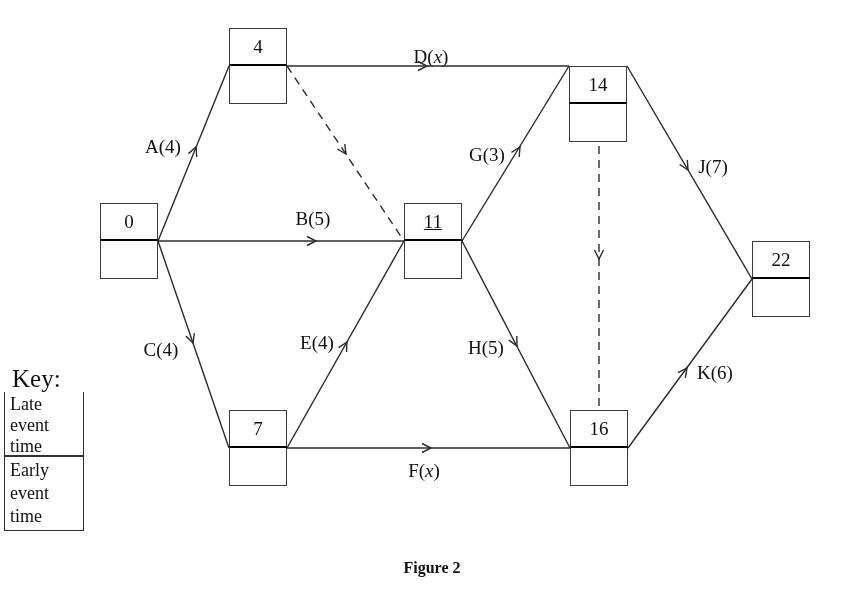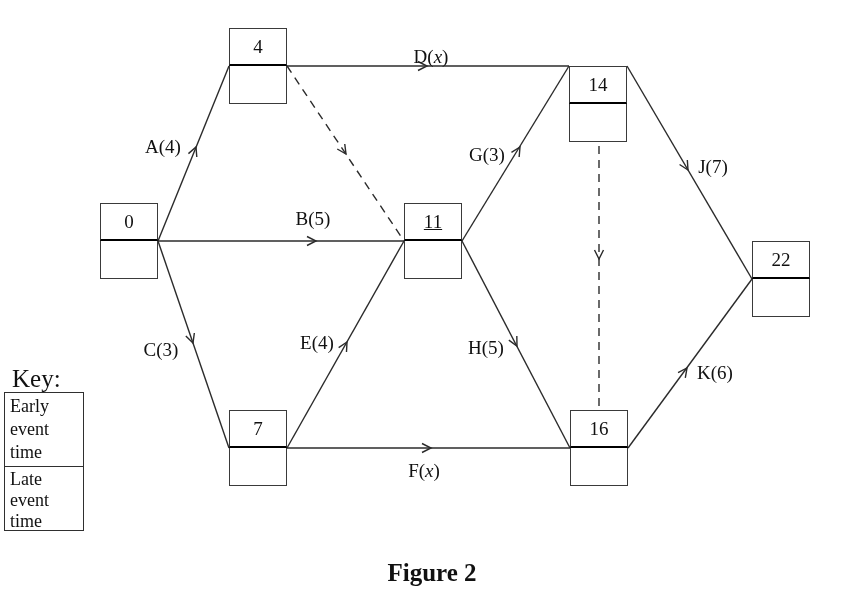--- a/index.html
+++ b/index.html
@@ -88,21 +88,21 @@
     border: 1.5px solid #2f2f2f;
     border-top: none;
     line-height: 21px;
   }
   
   .caption {
     position: absolute;
     left: 432px;
     top: 560px;
     transform: translateX(-50%);
-    font-size: 25px;
+    font-size: 16px;
     font-weight: bold;
     line-height: 1;
     white-space: nowrap;
   }
 </style>
 </head>
 <body>
 
 <div class="canvas">
 
@@ -160,30 +160,30 @@
     <div class="cell cell-early">16</div>
     <div class="cell cell-late"></div>
   </div>
   <div class="node" style="left:752px; top:241px;">
     <div class="cell cell-early">22</div>
     <div class="cell cell-late"></div>
   </div>
 
   <span class="elabel" style="left:163px; top:146px;">A(4)</span>
   <span class="elabel" style="left:313px; top:218px;">B(5)</span>
-  <span class="elabel" style="left:161px; top:349px;">C(3)</span>
+  <span class="elabel" style="left:161px; top:349px;">C(4)</span>
   <span class="elabel" style="left:431px; top:56px;"><span>D(</span><i>x</i><span>)</span></span>
   <span class="elabel" style="left:317px; top:342px;">E(4)</span>
   <span class="elabel" style="left:424px; top:470px;"><span>F(</span><i>x</i><span>)</span></span>
   <span class="elabel" style="left:487px; top:154px;">G(3)</span>
   <span class="elabel" style="left:486px; top:347px;">H(5)</span>
   <span class="elabel" style="left:713px; top:166px;">J(7)</span>
   <span class="elabel" style="left:715px; top:372px;">K(6)</span>
 
   <div class="key-title">Key:</div>
   <div class="key-box">
+    <div class="key-cell key-cell-late">Late event time</div>
     <div class="key-cell key-cell-early">Early event time</div>
-    <div class="key-cell key-cell-late">Late event time</div>
   </div>
 
   <div class="caption">Figure 2</div>
 
 </div>
 
 </body></html>

